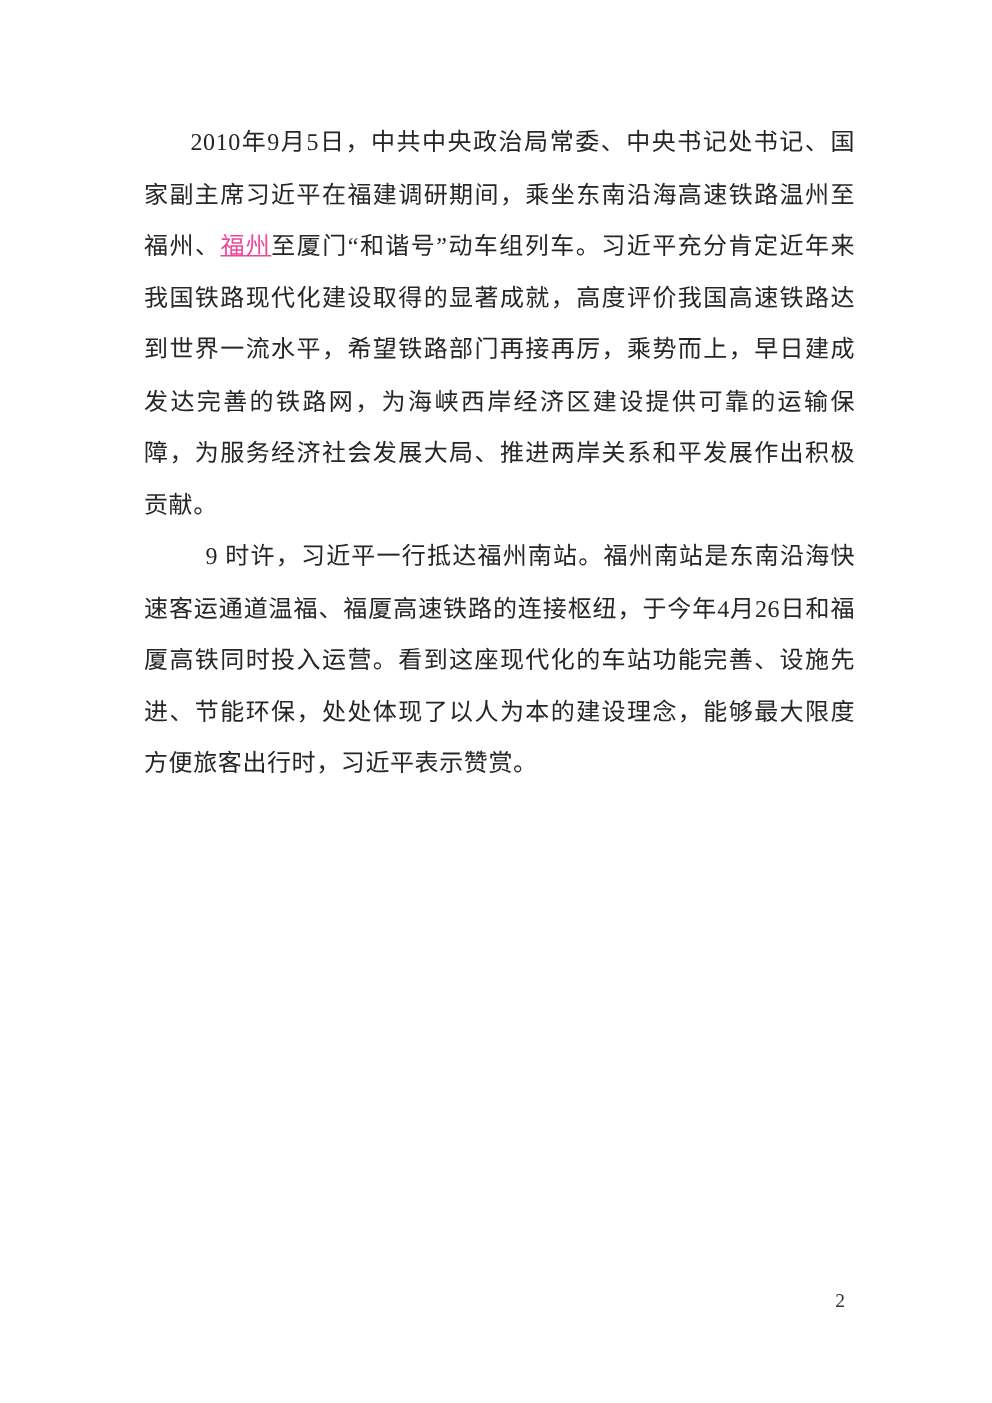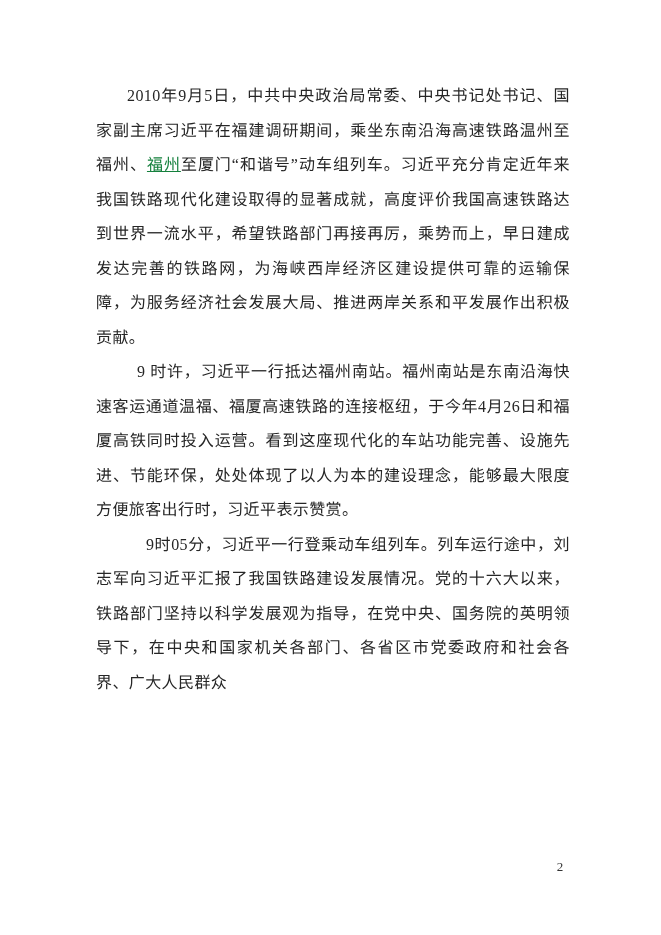--- a/index.html
+++ b/index.html
@@ -27,21 +27,21 @@
     letter-spacing: 0.4px;
   }
   .content p {
     margin: 0;
     padding: 0;
   }
   .indent-a { text-indent: 31px; }
   .indent-b { text-indent: 50px; }
   .indent-c { text-indent: 41px; }
   .doc-link {
-    color: #15803d;
+    color: #ec4899;
     text-decoration: underline;
     cursor: pointer;
   }
   .page-number {
     position: absolute;
     top: 859px;
     left: 540px;
     width: 40px;
     text-align: center;
     font-size: 13px;
@@ -54,19 +54,18 @@
 
 <div class="page">
 
   <div class="content">
 
     <p class="indent-a"><span>2010年9月5日，中共中央政治局常委、中央书记处书记、国家副主席习近平在福建调研期间，乘坐东南沿海高速铁路温州至福州、</span><a class="doc-link">福州</a><span>至厦门“和谐号”动车组列车。习近平充分肯定近年来我国铁路现代化建设取得的显著成就，高度评价我国高速铁路达到世界一流水平，希望铁路部门再接再厉，乘势而上，早日建成发达完善的铁路网，为海峡西岸经济区建设提供可靠的运输保障，为服务经济社会发展大局、推进两岸关系和平发展作出积极贡献。</span></p>
 
 
     <p class="indent-c"><span>9 时许，习近平一行抵达福州南站。福州南站是东南沿海快速客运通道温福、福厦高速铁路的连接枢纽，于今年4月26日和福厦高铁同时投入运营。看到这座现代化的车站功能完善、设施先进、节能环保，处处体现了以人为本的建设理念，能够最大限度方便旅客出行时，习近平表示赞赏。</span></p>
 
-    <p class="indent-b"><span>9时05分，习近平一行登乘动车组列车。列车运行途中，刘志军向习近平汇报了我国铁路建设发展情况。党的十六大以来，铁路部门坚持以科学发展观为指导，在党中央、国务院的英明领导下，在中央和国家机关各部门、各省区市党委政府和社会各界、广大人民群众</span></p>
 
   </div>
 
   <div class="page-number">2</div>
 
 </div>
 
 </body></html>

